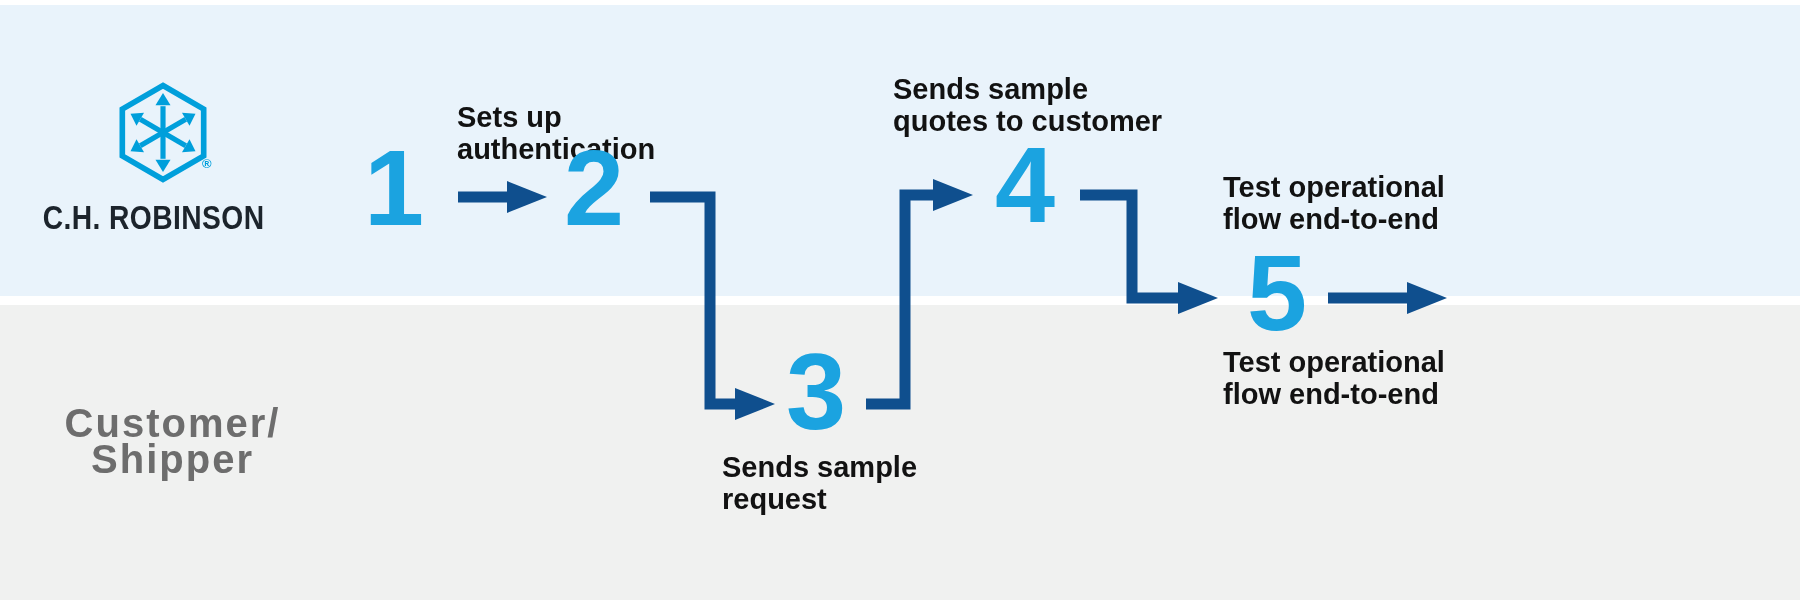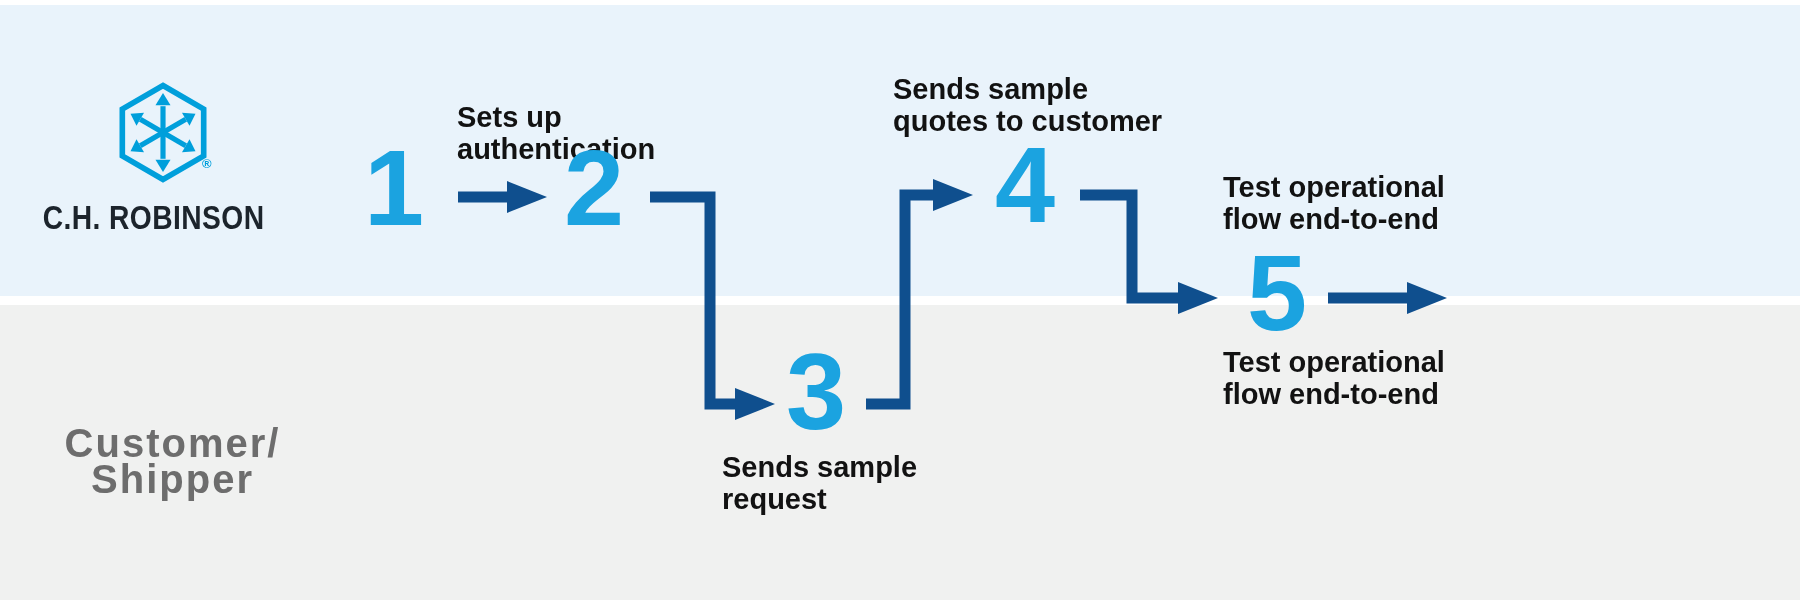--- a/index.html
+++ b/index.html
@@ -37,21 +37,21 @@
 
   .outcome {
     position:absolute; left:1506px; top:196px;
     font-size:106px; line-height:103px; font-weight:bold;
     color:var(--outcome-text); white-space:pre-line;
   }
 
   .lane-bottom-label {
     position:absolute; left:30px; top:405px; width:285px; text-align:center;
     font-size:40px; line-height:36px; font-weight:bold; letter-spacing:2px;
-    color:var(--shipper-text); white-space:pre-line;margin-top:20px;
+    color:var(--shipper-text); white-space:pre-line;
   }
 
   .flow-arrows { position:absolute; left:0; top:0; width:1800px; height:600px; pointer-events:none; }
   .flow-arrows .shaft { stroke:var(--arrow); stroke-width:11; fill:none; stroke-linejoin:miter; }
   .flow-arrows .head  { fill:var(--arrow); }
 </style>
 </head>
 <body>
 
 <div class="stage">

